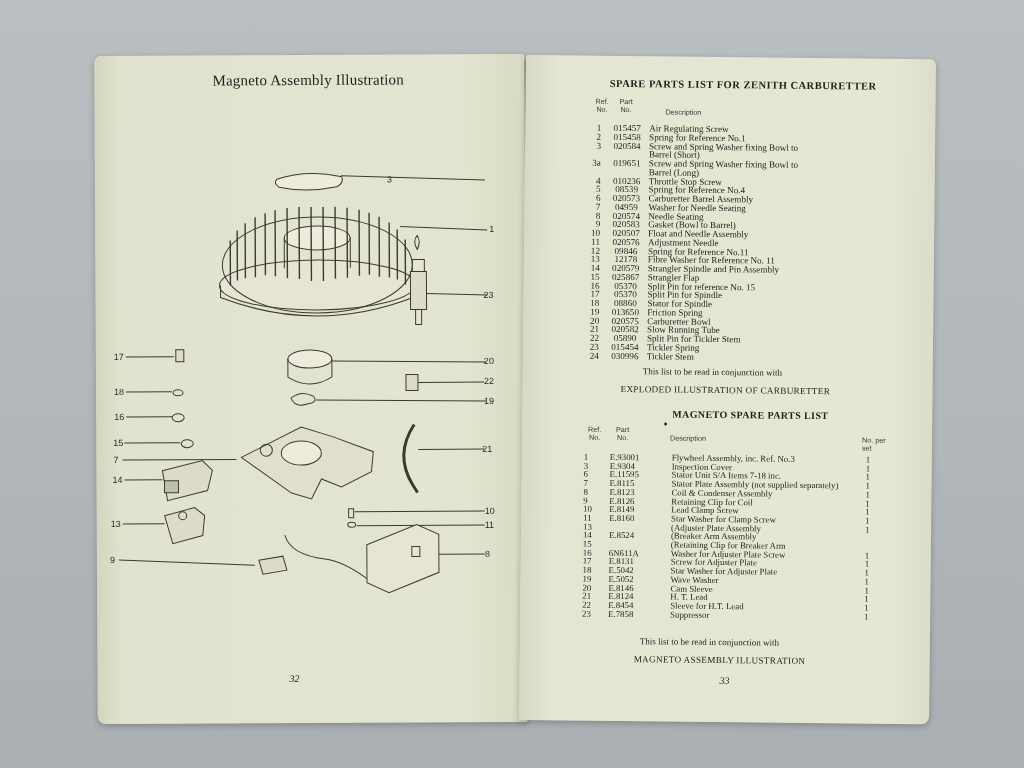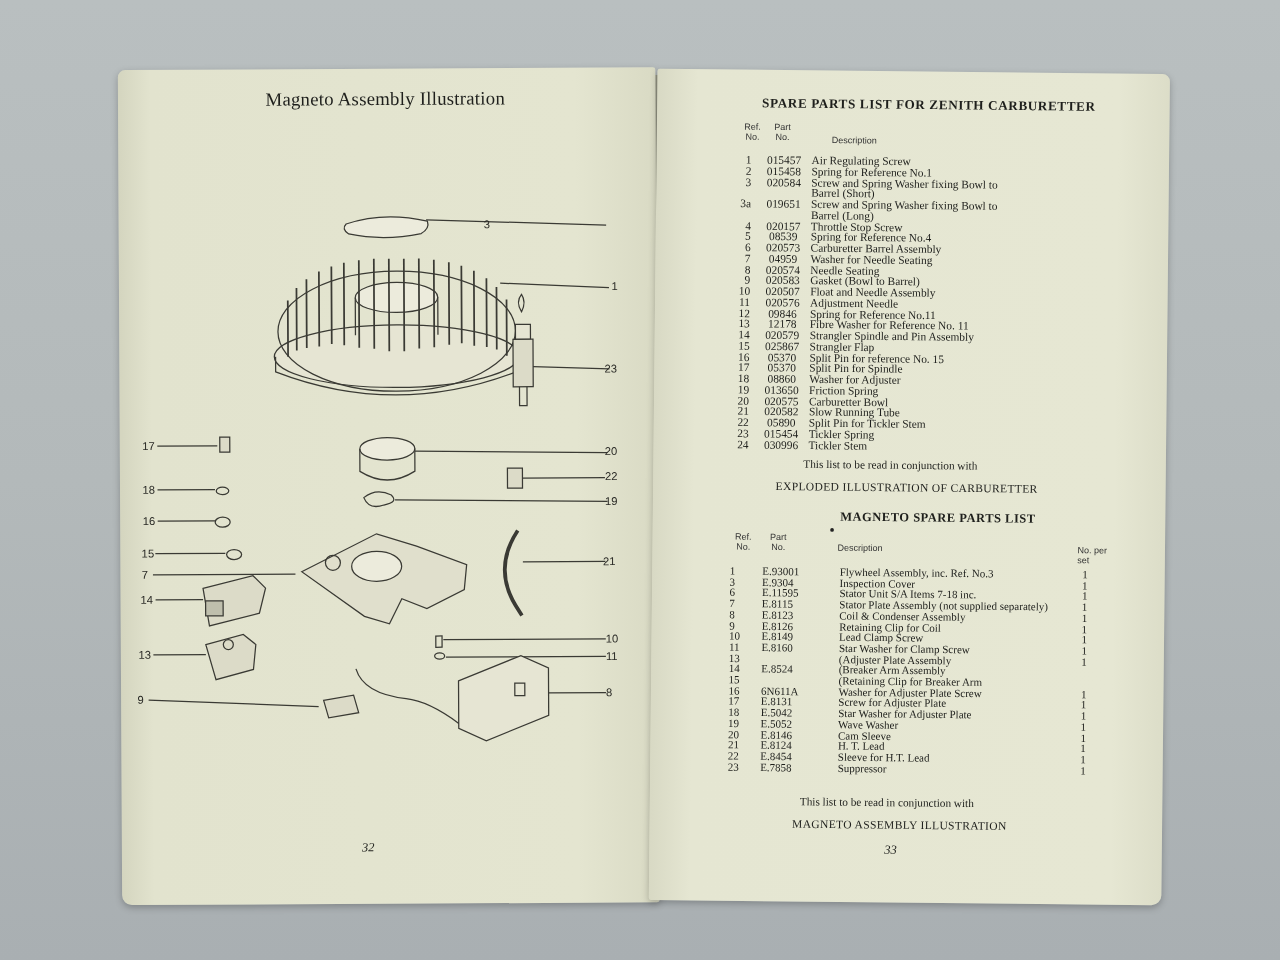--- a/index.html
+++ b/index.html
@@ -11,21 +11,21 @@
     background:linear-gradient(90deg,#d4d5bf 0%,#e2e3ce 6%,#e4e5d0 85%,#d9dac4 100%);
     border-radius:6px 2px 2px 8px;transform:rotate(-0.3deg);}
   #right-page{left:526px;top:55px;width:410px;height:665px;
     background:linear-gradient(90deg,#d8d9c4 0%,#e5e6d2 8%,#e6e7d3 90%,#dcddc8 100%);
     border-radius:2px 6px 8px 2px;transform:rotate(0.6deg);transform-origin:0 0;}
   .gutter{position:absolute;left:523px;top:60px;width:5px;height:660px;
     background:linear-gradient(90deg,#b8b9a5,#9d9e8c,#c6c7b2);}
   .title-left{position:absolute;left:118px;top:17px;font-size:15px;letter-spacing:.2px;}
   .pgnum{position:absolute;font-style:italic;font-size:10px;}
   #left-page .pgnum{left:192px;top:618px;}
-  #right-page .pgnum{left:188px;top:618px;}
+  #right-page .pgnum{left:200px;top:618px;}
   svg.illus{position:absolute;left:0;top:0;}
   .callout{position:absolute;font-family:"Liberation Sans",sans-serif;font-size:9px;color:#2a2a26;}
 
   .rp-title{position:absolute;left:84px;top:22px;font-size:10.5px;font-weight:bold;letter-spacing:.5px;}
   .hdr{position:absolute;font-family:"Liberation Sans",sans-serif;font-size:7.2px;line-height:8px;color:#333;}
   .rows{position:absolute;font-size:9.1px;line-height:8.75px;}
   .row{display:flex;white-space:nowrap;}
   .c-ref{width:16px;text-align:right;}
   .c-part{width:44px;padding-left:4px;text-align:center;}
   .c-desc{}
@@ -192,21 +192,21 @@
         <span class="c-part">019651</span>
         <span class="c-desc">Screw and Spring Washer fixing Bowl to</span>
       </div>
     <div class="row">
         <span class="c-ref"></span>
         <span class="c-part"></span>
         <span class="c-desc">Barrel (Long)</span>
       </div>
     <div class="row">
         <span class="c-ref">4</span>
-        <span class="c-part">020157</span>
+        <span class="c-part">010236</span>
         <span class="c-desc">Throttle Stop Screw</span>
       </div>
     <div class="row">
         <span class="c-ref">5</span>
         <span class="c-part">08539</span>
         <span class="c-desc">Spring for Reference No.4</span>
       </div>
     <div class="row">
         <span class="c-ref">6</span>
         <span class="c-part">020573</span>
@@ -263,21 +263,21 @@
         <span class="c-desc">Split Pin for reference No. 15</span>
       </div>
     <div class="row">
         <span class="c-ref">17</span>
         <span class="c-part">05370</span>
         <span class="c-desc">Split Pin for Spindle</span>
       </div>
     <div class="row">
         <span class="c-ref">18</span>
         <span class="c-part">08860</span>
-        <span class="c-desc">Washer for Adjuster</span>
+        <span class="c-desc">Stator for Spindle</span>
       </div>
     <div class="row">
         <span class="c-ref">19</span>
         <span class="c-part">013650</span>
         <span class="c-desc">Friction Spring</span>
       </div>
     <div class="row">
         <span class="c-ref">20</span>
         <span class="c-part">020575</span>
         <span class="c-desc">Carburetter Bowl</span>

